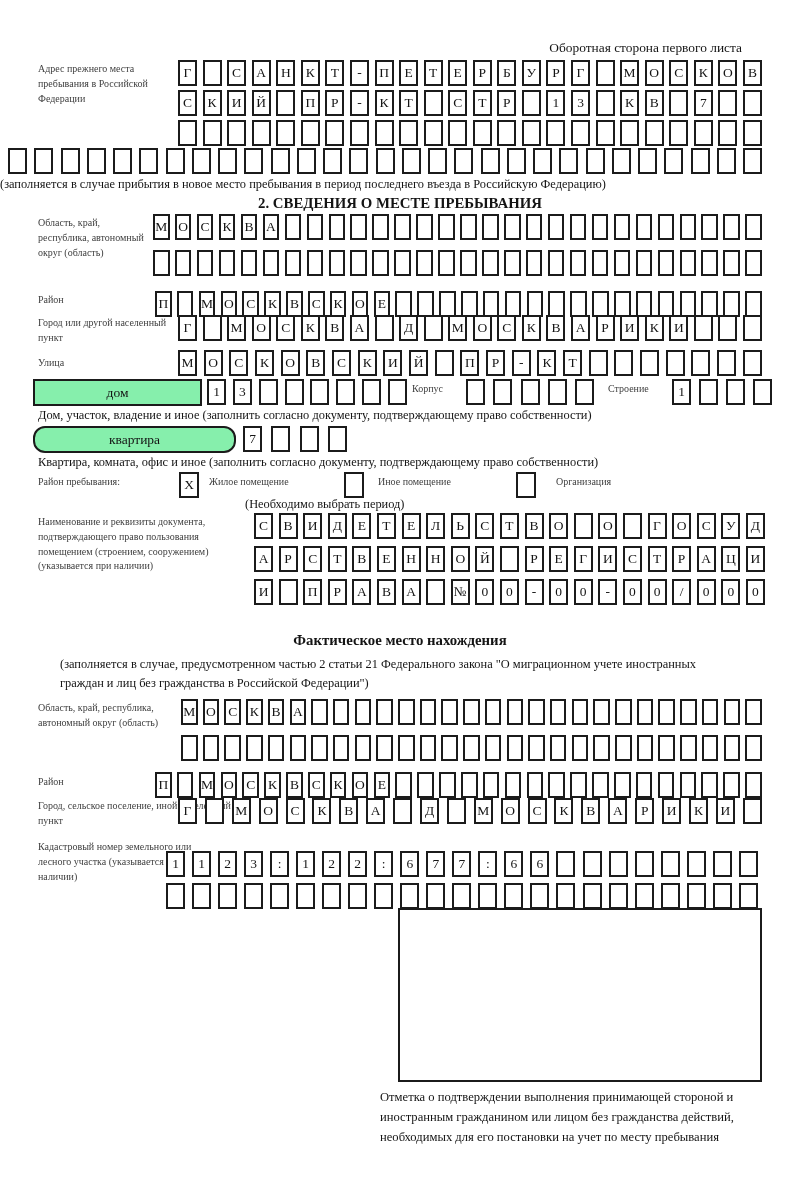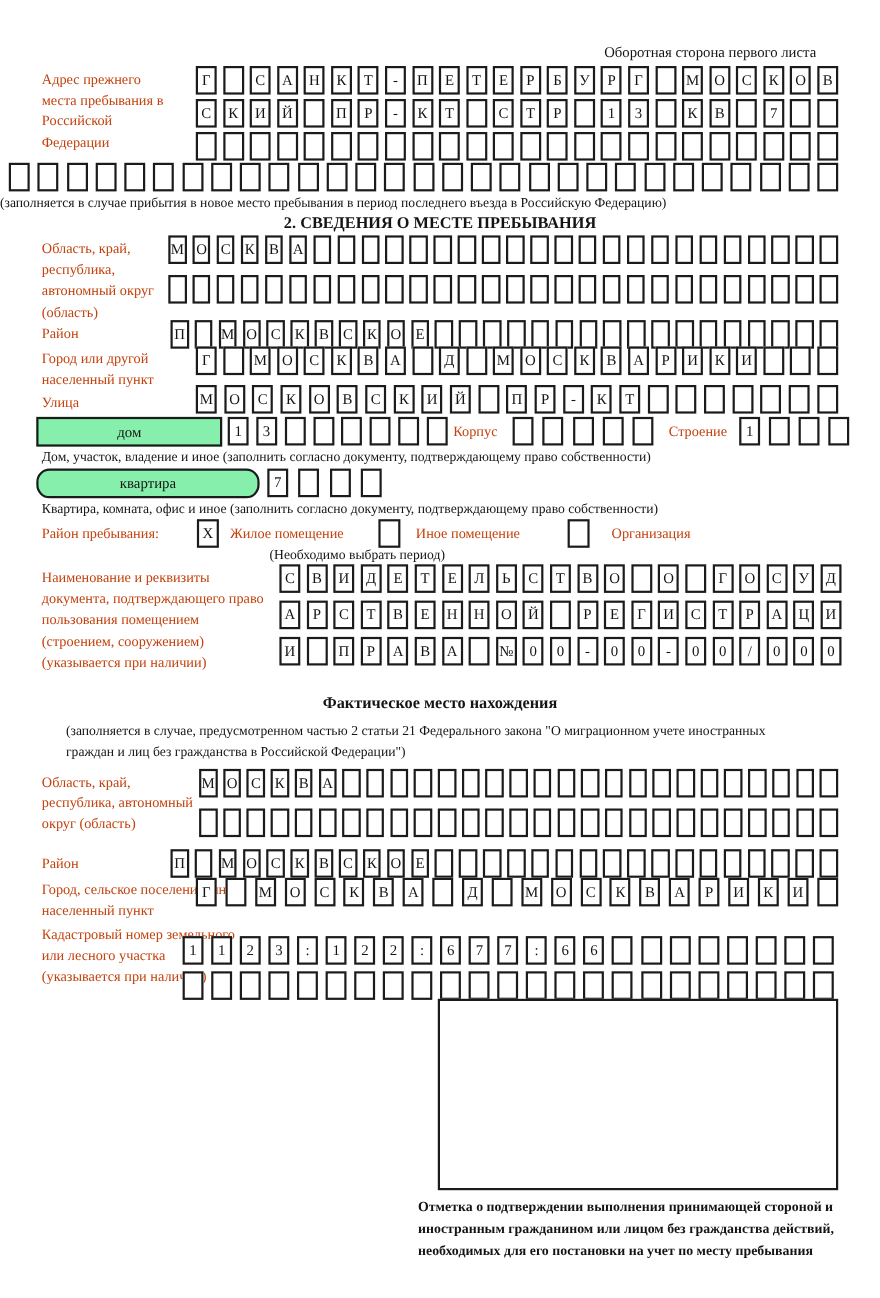--- a/index.html
+++ b/index.html
@@ -5,21 +5,21 @@
   html,body{margin:0;padding:0;background:#fff;}
   .page{
     position:relative;
     width:800px;height:1180px;
     background:#ffffff;
     font-family:"Liberation Serif", serif;
     color:#141414;
     overflow:hidden;
   }
   .abs{position:absolute;}
-  .lbl{position:absolute;font-size:13px;line-height:1.48;color:#c2410c;}
+  .lbl{position:absolute;font-size:10px;line-height:1.48;color:#404040;}
   .cap{position:absolute;font-size:12.4px;color:#141414;}
   .center{text-align:left;}
   .title{position:absolute;font-size:14.8px;font-weight:bold;text-align:center;width:800px;left:0;}
   .boxrow{position:absolute;display:flex;justify-content:space-between;}
   .box{
     box-sizing:border-box;
     border:2px solid #1b1b1b;
     height:26px;
     display:flex;align-items:center;justify-content:center;
     font-size:13.5px;
@@ -604,15 +604,15 @@
       <span class="box"></span>
       <span class="box"></span>
       <span class="box"></span>
       <span class="box"></span>
       <span class="box"></span>
       <span class="box"></span>
       <span class="box"></span>
     </div>
 
   <div class="stamp" style="top:908px;left:398px;width:364px;height:174px;"></div>
-  <div class="cap center" style="top:1088px;left:380px;width:402px;line-height:1.58;font-size:12.6px;font-weight:bold;">Отметка о подтверждении выполнения принимающей стороной и иностранным гражданином или лицом без гражданства действий, необходимых для его постановки на учет по месту пребывания</div>
+  <div class="cap center" style="top:1088px;left:380px;width:402px;line-height:1.58;font-size:12.6px;">Отметка о подтверждении выполнения принимающей стороной и иностранным гражданином или лицом без гражданства действий, необходимых для его постановки на учет по месту пребывания</div>
 
 </div>
 
 </body></html>

